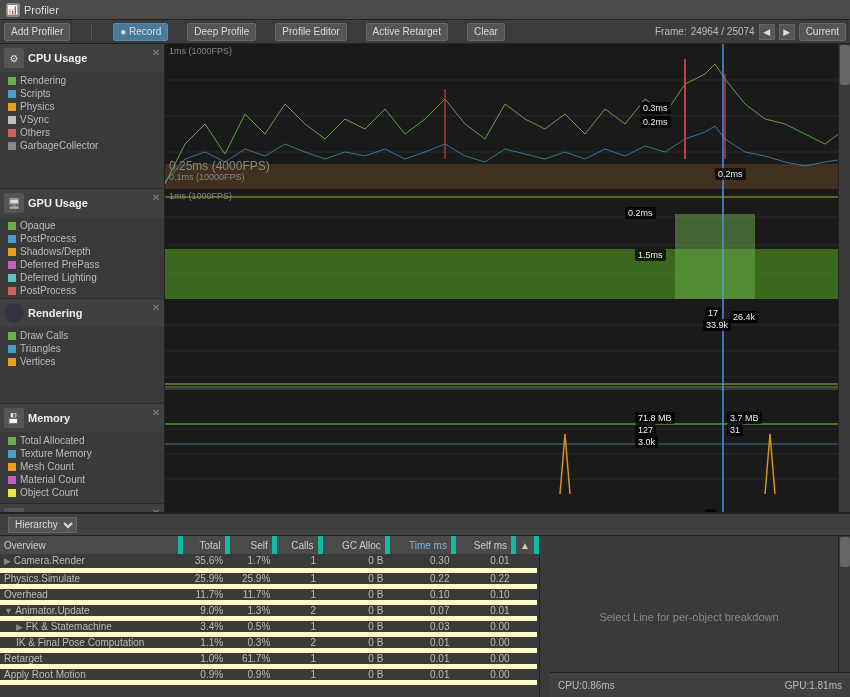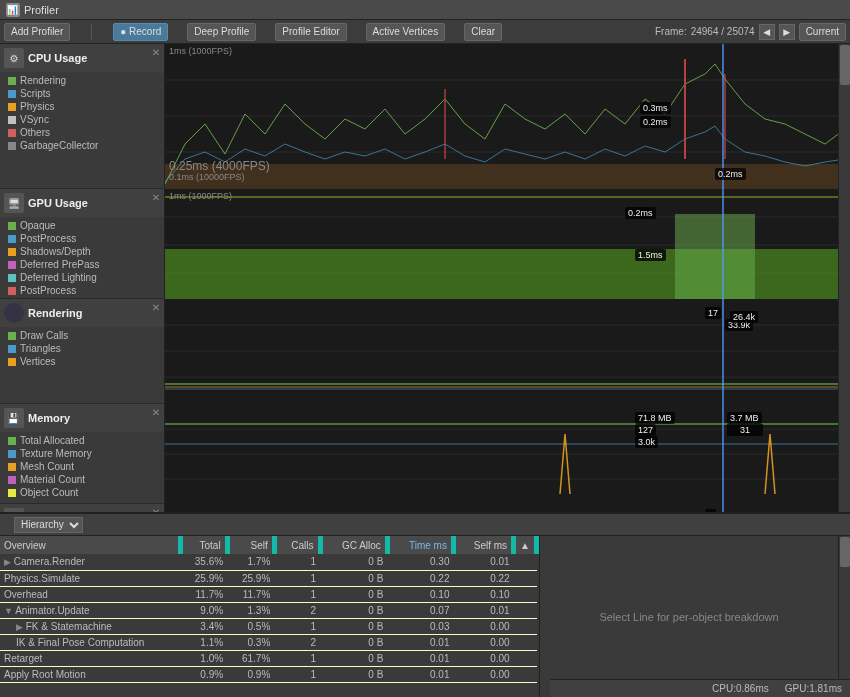--- a/index.html
+++ b/index.html
@@ -161,21 +161,21 @@
       text-align: right;
       font-weight: normal;
       color: #ccc;
       cursor: pointer;
     }
     thead th:first-child {
       text-align: left;
     }
     tbody tr {
       height: 16px;
-      border-bottom: 1px solid #fef9c3;
+      border-bottom: 5px solid #fef9c3;
       margin-top: 36px;
     }
     tbody td {
       padding: 0 4px;
       text-align: right;
       color: #bbb;
     }
     tbody td:first-child {
       text-align: left;
     }
@@ -201,21 +201,21 @@
   <span class="title-bar-icon">📊</span>
   <span class="title-bar-text">Profiler</span>
 </div>
 
 <div class="toolbar">
   <button class="toolbar-btn">Add Profiler</button>
   <div style="width:1px;height:16px;background:#555;margin:0 2px;"></div>
   <button class="toolbar-btn active">● Record</button>
   <button class="toolbar-btn">Deep Profile</button>
   <button class="toolbar-btn">Profile Editor</button>
-  <button class="toolbar-btn">Active Vertices</button>
+  <button class="toolbar-btn">Active Retarget</button>
   <button class="toolbar-btn">Clear</button>
   <div class="toolbar-spacer"></div>
   <div class="frame-info">
     <span>Frame:</span>
     <span>24964 / 25074</span>
     <button class="nav-btn">◀</button>
     <button class="nav-btn">▶</button>
     <button class="toolbar-btn">Current</button>
   </div>
 </div>
@@ -427,21 +427,21 @@
           <line x1="0" y1="26" x2="100%" y2="26" stroke="#2a2a2a" stroke-width="1"></line>
           <line x1="0" y1="52" x2="100%" y2="52" stroke="#2a2a2a" stroke-width="1"></line>
           <line x1="0" y1="78" x2="100%" y2="78" stroke="#2a2a2a" stroke-width="1"></line>
 
           <line x1="0" y1="85" x2="100%" y2="85" stroke="#6ab04c" stroke-width="1.5" opacity="0.8"></line>
           <line x1="0" y1="88" x2="100%" y2="88" stroke="#e8a020" stroke-width="1" opacity="0.7"></line>
           <line x1="0" y1="90" x2="100%" y2="90" stroke="#4a9aca" stroke-width="1" opacity="0.6"></line>
           <line x1="558" y1="0" x2="558" y2="105" stroke="#5599ff" stroke-width="1.5" opacity="0.9"></line>
         </svg>
         <div style="position:absolute;top:8px;left:540px;background:rgba(0,0,0,0.75);color:#eee;font-size:9px;padding:1px 3px;border-radius:2px;">17</div>
-        <div style="position:absolute;top:20px;left:560px;background:rgba(0,0,0,0.75);color:#eee;font-size:9px;padding:1px 3px;border-radius:2px;">33.9k</div>
+        <div style="position:absolute;top:20px;left:538px;background:rgba(0,0,0,0.75);color:#eee;font-size:9px;padding:1px 3px;border-radius:2px;">33.9k</div>
         <div style="position:absolute;top:12px;left:565px;background:rgba(0,0,0,0.75);color:#eee;font-size:9px;padding:1px 3px;border-radius:2px;">26.4k</div>
       </div>
 
       <div style="height:100px; position:relative; border-bottom:1px solid #2a2a2a;">
         <svg width="100%" height="100">
           <rect width="100%" height="100" fill="#1a1a1a"></rect>
           <line x1="0" y1="25" x2="100%" y2="25" stroke="#2a2a2a" stroke-width="1"></line>
           <line x1="0" y1="50" x2="100%" y2="50" stroke="#2a2a2a" stroke-width="1"></line>
           <line x1="0" y1="75" x2="100%" y2="75" stroke="#2a2a2a" stroke-width="1"></line>
 
@@ -449,21 +449,21 @@
           <line x1="0" y1="40" x2="100%" y2="40" stroke="#4a9aca" stroke-width="1" opacity="0.7"></line>
 
           <polyline points="395,90 400,30 405,90" fill="none" stroke="#e8a020" stroke-width="1.5" opacity="0.9"></polyline>
           <polyline points="600,90 605,30 610,90" fill="none" stroke="#e8a020" stroke-width="1.5" opacity="0.9"></polyline>
           <line x1="558" y1="0" x2="558" y2="100" stroke="#5599ff" stroke-width="1.5" opacity="0.9"></line>
         </svg>
         <div style="position:absolute;top:8px;left:470px;background:rgba(0,0,0,0.75);color:#eee;font-size:9px;padding:1px 3px;border-radius:2px;">71.8 MB</div>
         <div style="position:absolute;top:20px;left:470px;background:rgba(0,0,0,0.75);color:#eee;font-size:9px;padding:1px 3px;border-radius:2px;">127</div>
         <div style="position:absolute;top:32px;left:470px;background:rgba(0,0,0,0.75);color:#eee;font-size:9px;padding:1px 3px;border-radius:2px;">3.0k</div>
         <div style="position:absolute;top:8px;left:562px;background:rgba(0,0,0,0.75);color:#eee;font-size:9px;padding:1px 3px;border-radius:2px;">3.7 MB</div>
-        <div style="position:absolute;top:20px;left:562px;background:rgba(0,0,0,0.75);color:#eee;font-size:9px;padding:1px 13px;border-radius:0;">31</div>
+        <div style="position:absolute;top:20px;left:562px;background:rgba(0,0,0,0.75);color:#eee;font-size:9px;padding:1px 3px;border-radius:0;">31</div>
       </div>
 
       <div style="height:70px; position:relative; border-bottom:1px solid #2a2a2a;">
         <svg width="100%" height="70">
           <rect width="100%" height="70" fill="#1a1a1a"></rect>
           <line x1="0" y1="17" x2="100%" y2="17" stroke="#2a2a2a" stroke-width="1"></line>
           <line x1="0" y1="35" x2="100%" y2="35" stroke="#2a2a2a" stroke-width="1"></line>
           <line x1="0" y1="52" x2="100%" y2="52" stroke="#2a2a2a" stroke-width="1"></line>
 
           <polyline points="170,65 180,15 185,35 190,20 195,60" fill="none" stroke="#4a9aca" stroke-width="1.5" opacity="0.9"></polyline>
@@ -476,21 +476,21 @@
     </div>
 
     <div class="scrollbar-right">
       <div class="scrollbar-thumb"></div>
     </div>
 
   </div>
 
   <div style="position:absolute; bottom:0; left:0; right:0; height:185px; background:#3a3a3a; border-top:2px solid #222; display:flex; flex-direction:column;">
 
-    <div style="height:22px; background:#404040; display:flex; align-items:center; padding:0 14px; border-bottom:1px solid #222; gap:4px;">
+    <div style="height:22px; background:#404040; display:flex; align-items:center; padding:0 8px; border-bottom:1px solid #222; gap:4px;">
       <select class="bottom-select">
         <option>Hierarchy</option>
       </select>
     </div>
 
     <div style="display:flex; flex:1; overflow:hidden;">
 
       <div style="width:540px; overflow-y:auto; border-right:1px solid #222;">
         <table>
           <thead>
@@ -617,21 +617,21 @@
       <div style="flex:1; display:flex; align-items:center; justify-content:center;">
         <span style="color:#888; font-size:11px;">Select Line for per-object breakdown</span>
       </div>
 
       <div style="width:12px; background:#3a3a3a; border-left:1px solid #222; flex-shrink:0;">
         <div style="width:10px;height:30px;background:#666;border-radius:2px;margin:1px;"></div>
       </div>
 
     </div>
 
-    <div style="position:absolute; bottom:0; right:0; height:18px; background:#404040; display:flex; align-items:center; justify-content:flex-end; padding:5px 8px; font-size:10px; color:#bbb; width:300px; border-top:1px solid #222;">
+    <div style="position:absolute; bottom:0; right:0; height:18px; background:#404040; display:flex; align-items:center; justify-content:space-between; padding:12px 8px; font-size:10px; color:#bbb; width:300px; border-top:1px solid #222;">
       <span>CPU:0.86ms</span>
       <span style="margin:0 8px;"> </span>
       <span>GPU:1.81ms</span>
     </div>
 
   </div>
 
 </div>
 
 </body></html>

